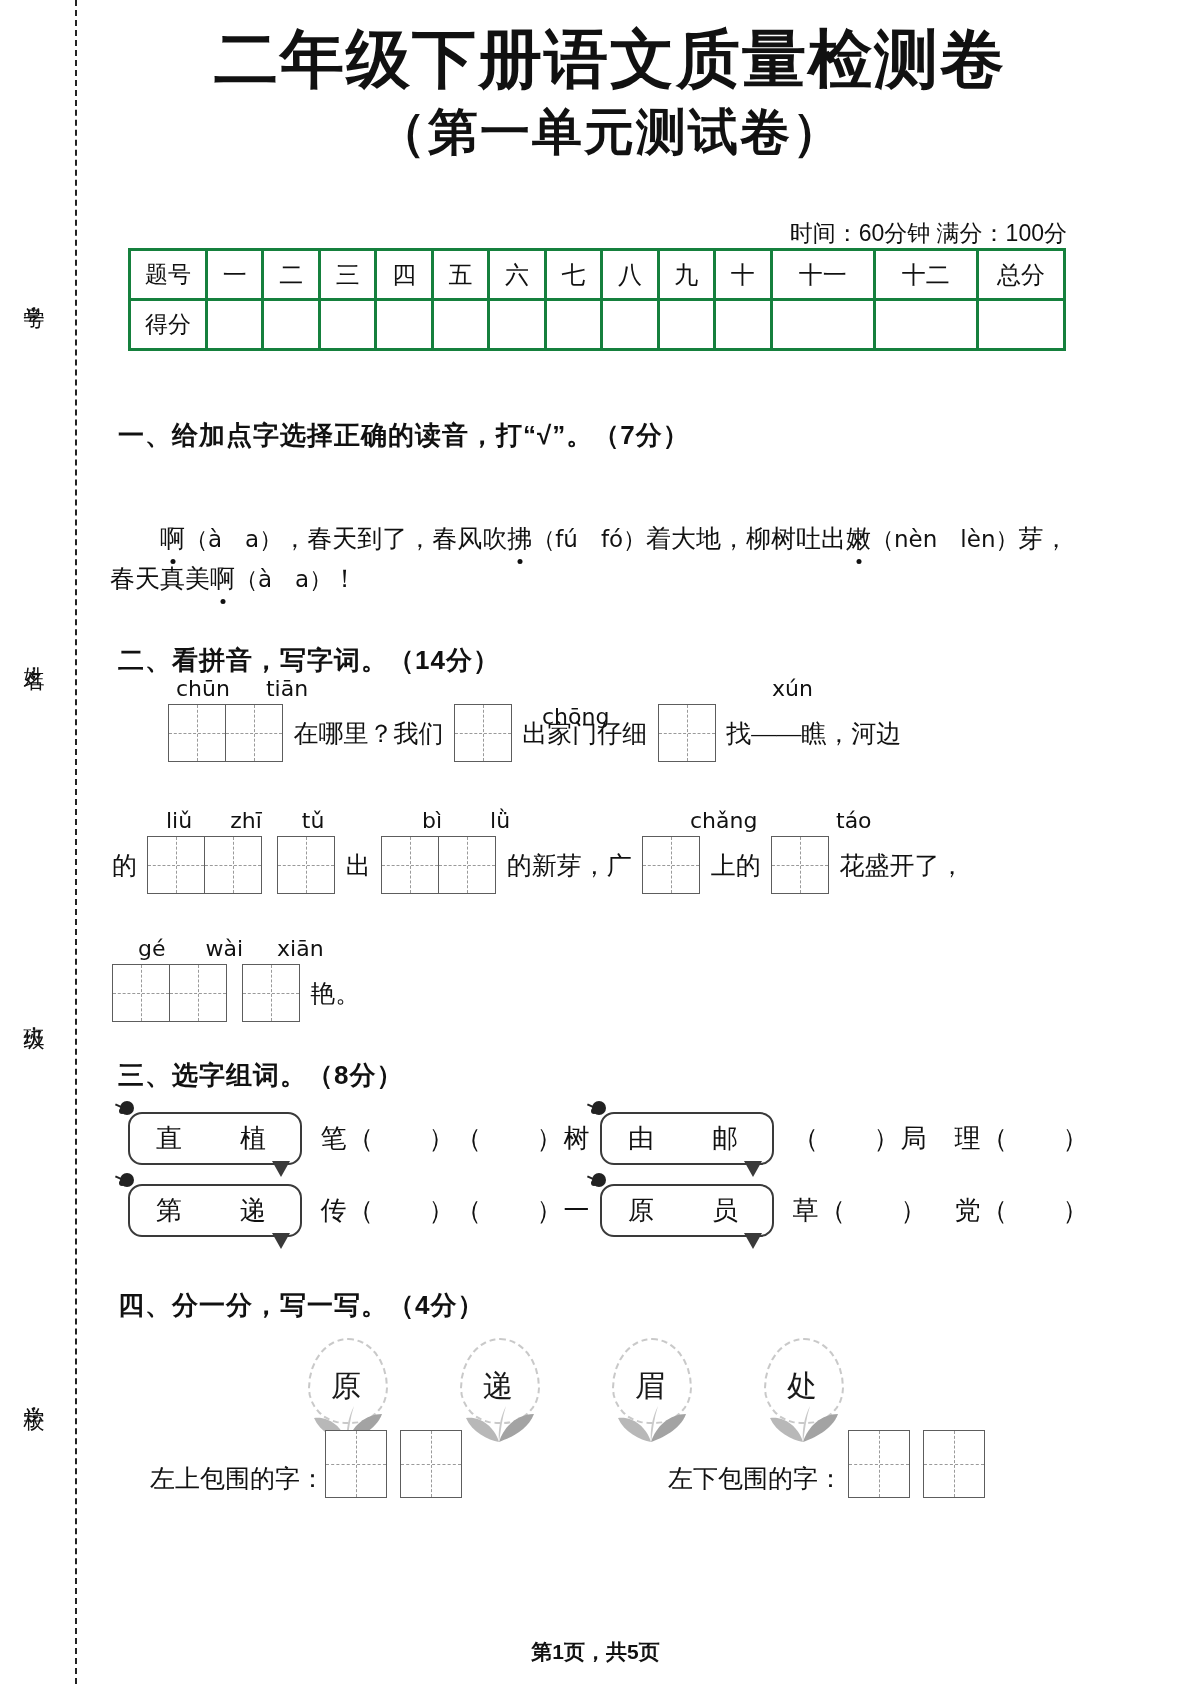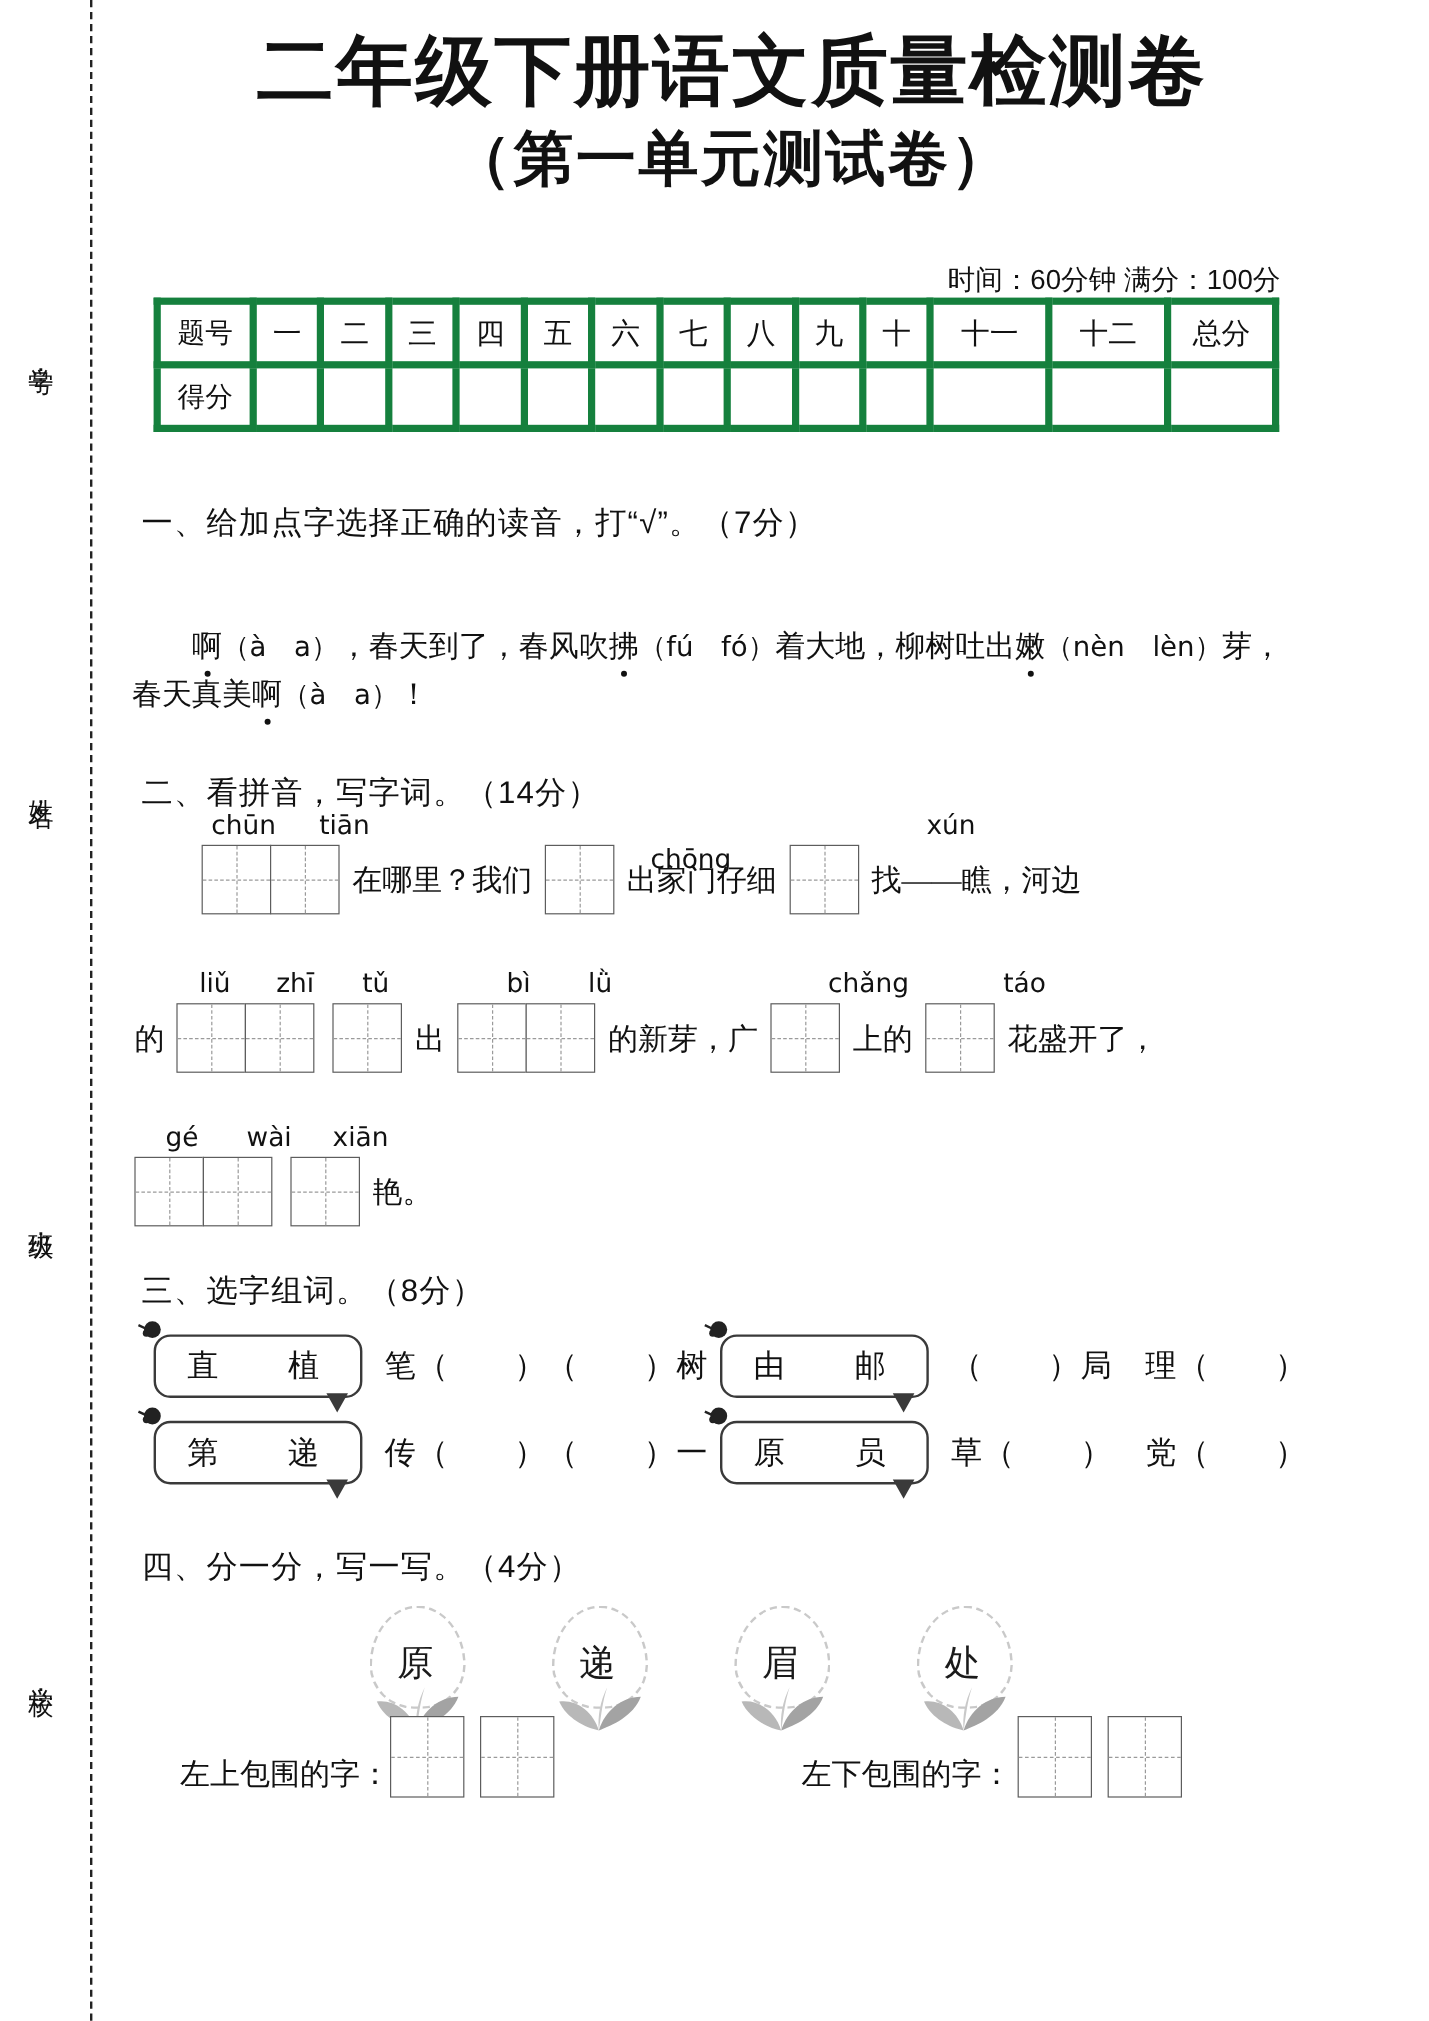--- a/index.html
+++ b/index.html
@@ -37,36 +37,36 @@
     font-family:"Liberation Sans","DejaVu Sans",sans-serif;
   }
 
   
   table.score{
     position:absolute;left:128px;top:248px;
     border-collapse:collapse;width:938px;
     font-family:"Liberation Serif","DejaVu Serif",serif;
   }
   table.score td{
-    border:6px solid #15803d;height:45px;text-align:center;vertical-align:middle;
+    border:3px solid #15803d;height:45px;text-align:center;vertical-align:middle;
     font-size:24px;
   }
   table.score td.lbl{width:72px;font-size:23px;}
   table.score td.tot{width:82px;}
 
   
   .banner{
     position:absolute;left:0;right:0;top:357px;text-align:center;
     font-size:27px;font-weight:bold;letter-spacing:2px;
   }
   .banner .star{font-size:23px;color:#6a6a6a;margin-right:6px;vertical-align:2px;}
 
   
   .qh{
-    position:absolute;font-size:26px;font-weight:normal;letter-spacing:1px;
+    position:absolute;font-size:26px;font-weight:bold;letter-spacing:1px;
     font-family:"Liberation Sans","DejaVu Sans",sans-serif;
   }
   .body-line{
     position:absolute;
     font-family:"Liberation Serif","DejaVu Serif",serif;
     font-size:25px;white-space:nowrap;
   }
   .dotchar{position:relative;display:inline-block;}
   .dotchar::after{
     content:"";position:absolute;left:50%;transform:translateX(-50%);
@@ -351,13 +351,14 @@
     <span class="tzgroup"><span class="tzg" style="width:62px;height:68px;"></span></span>
   </div>
 
   <div class="q4lab" style="left:668px;top:1462px;">左下包围的字：</div>
   <div class="grid-row" style="left:848px;top:1430px;">
     <span class="tzgroup"><span class="tzg" style="width:62px;height:68px;"></span></span>
     <span style="display:inline-block;width:4px;"></span>
     <span class="tzgroup"><span class="tzg" style="width:62px;height:68px;"></span></span>
   </div>
 
+  <div class="footer">第1页，共5页</div>
 </div>
 
 </body></html>

